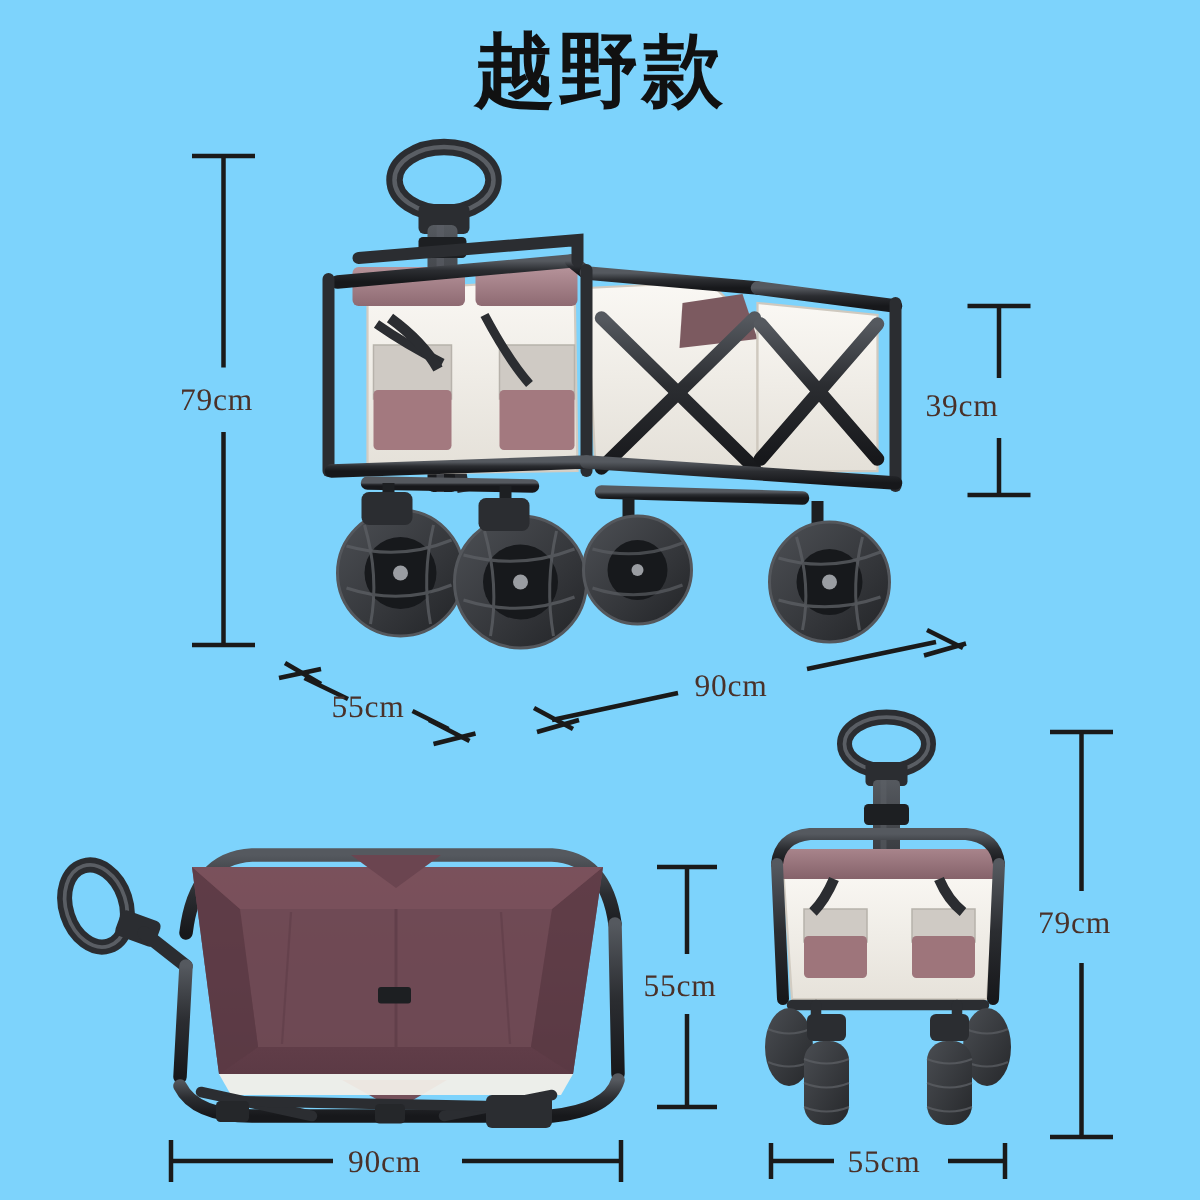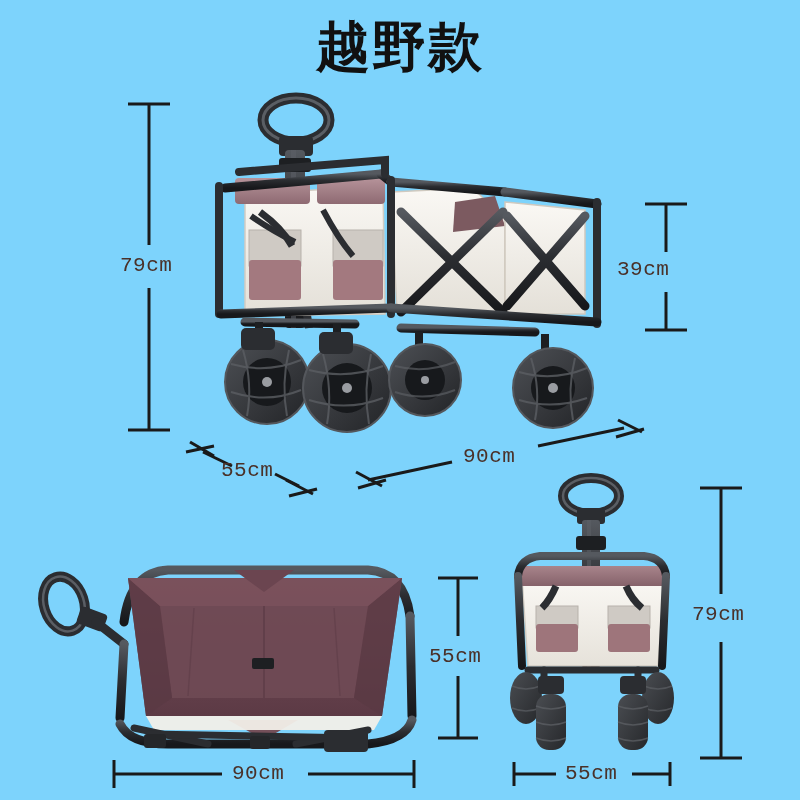--- a/index.html
+++ b/index.html
@@ -31,21 +31,21 @@
     font-family: "DejaVu Sans", "Liberation Sans", sans-serif;
     font-size: 54px;
     font-weight: 700;
     letter-spacing: 2px;
     color: #111111;
     line-height: 1.15;
   }
   
   .dim-label {
     position: absolute;
-    font-family: Liberation Mono, monospace;
+    font-family: Liberation Serif, serif;
     font-size: 21px;
     color: #4a3129;
     white-space: nowrap;
     letter-spacing: 0.5px;
   }
   
   svg.overlay {
     position: absolute;
     left: 0;
     top: 0;

